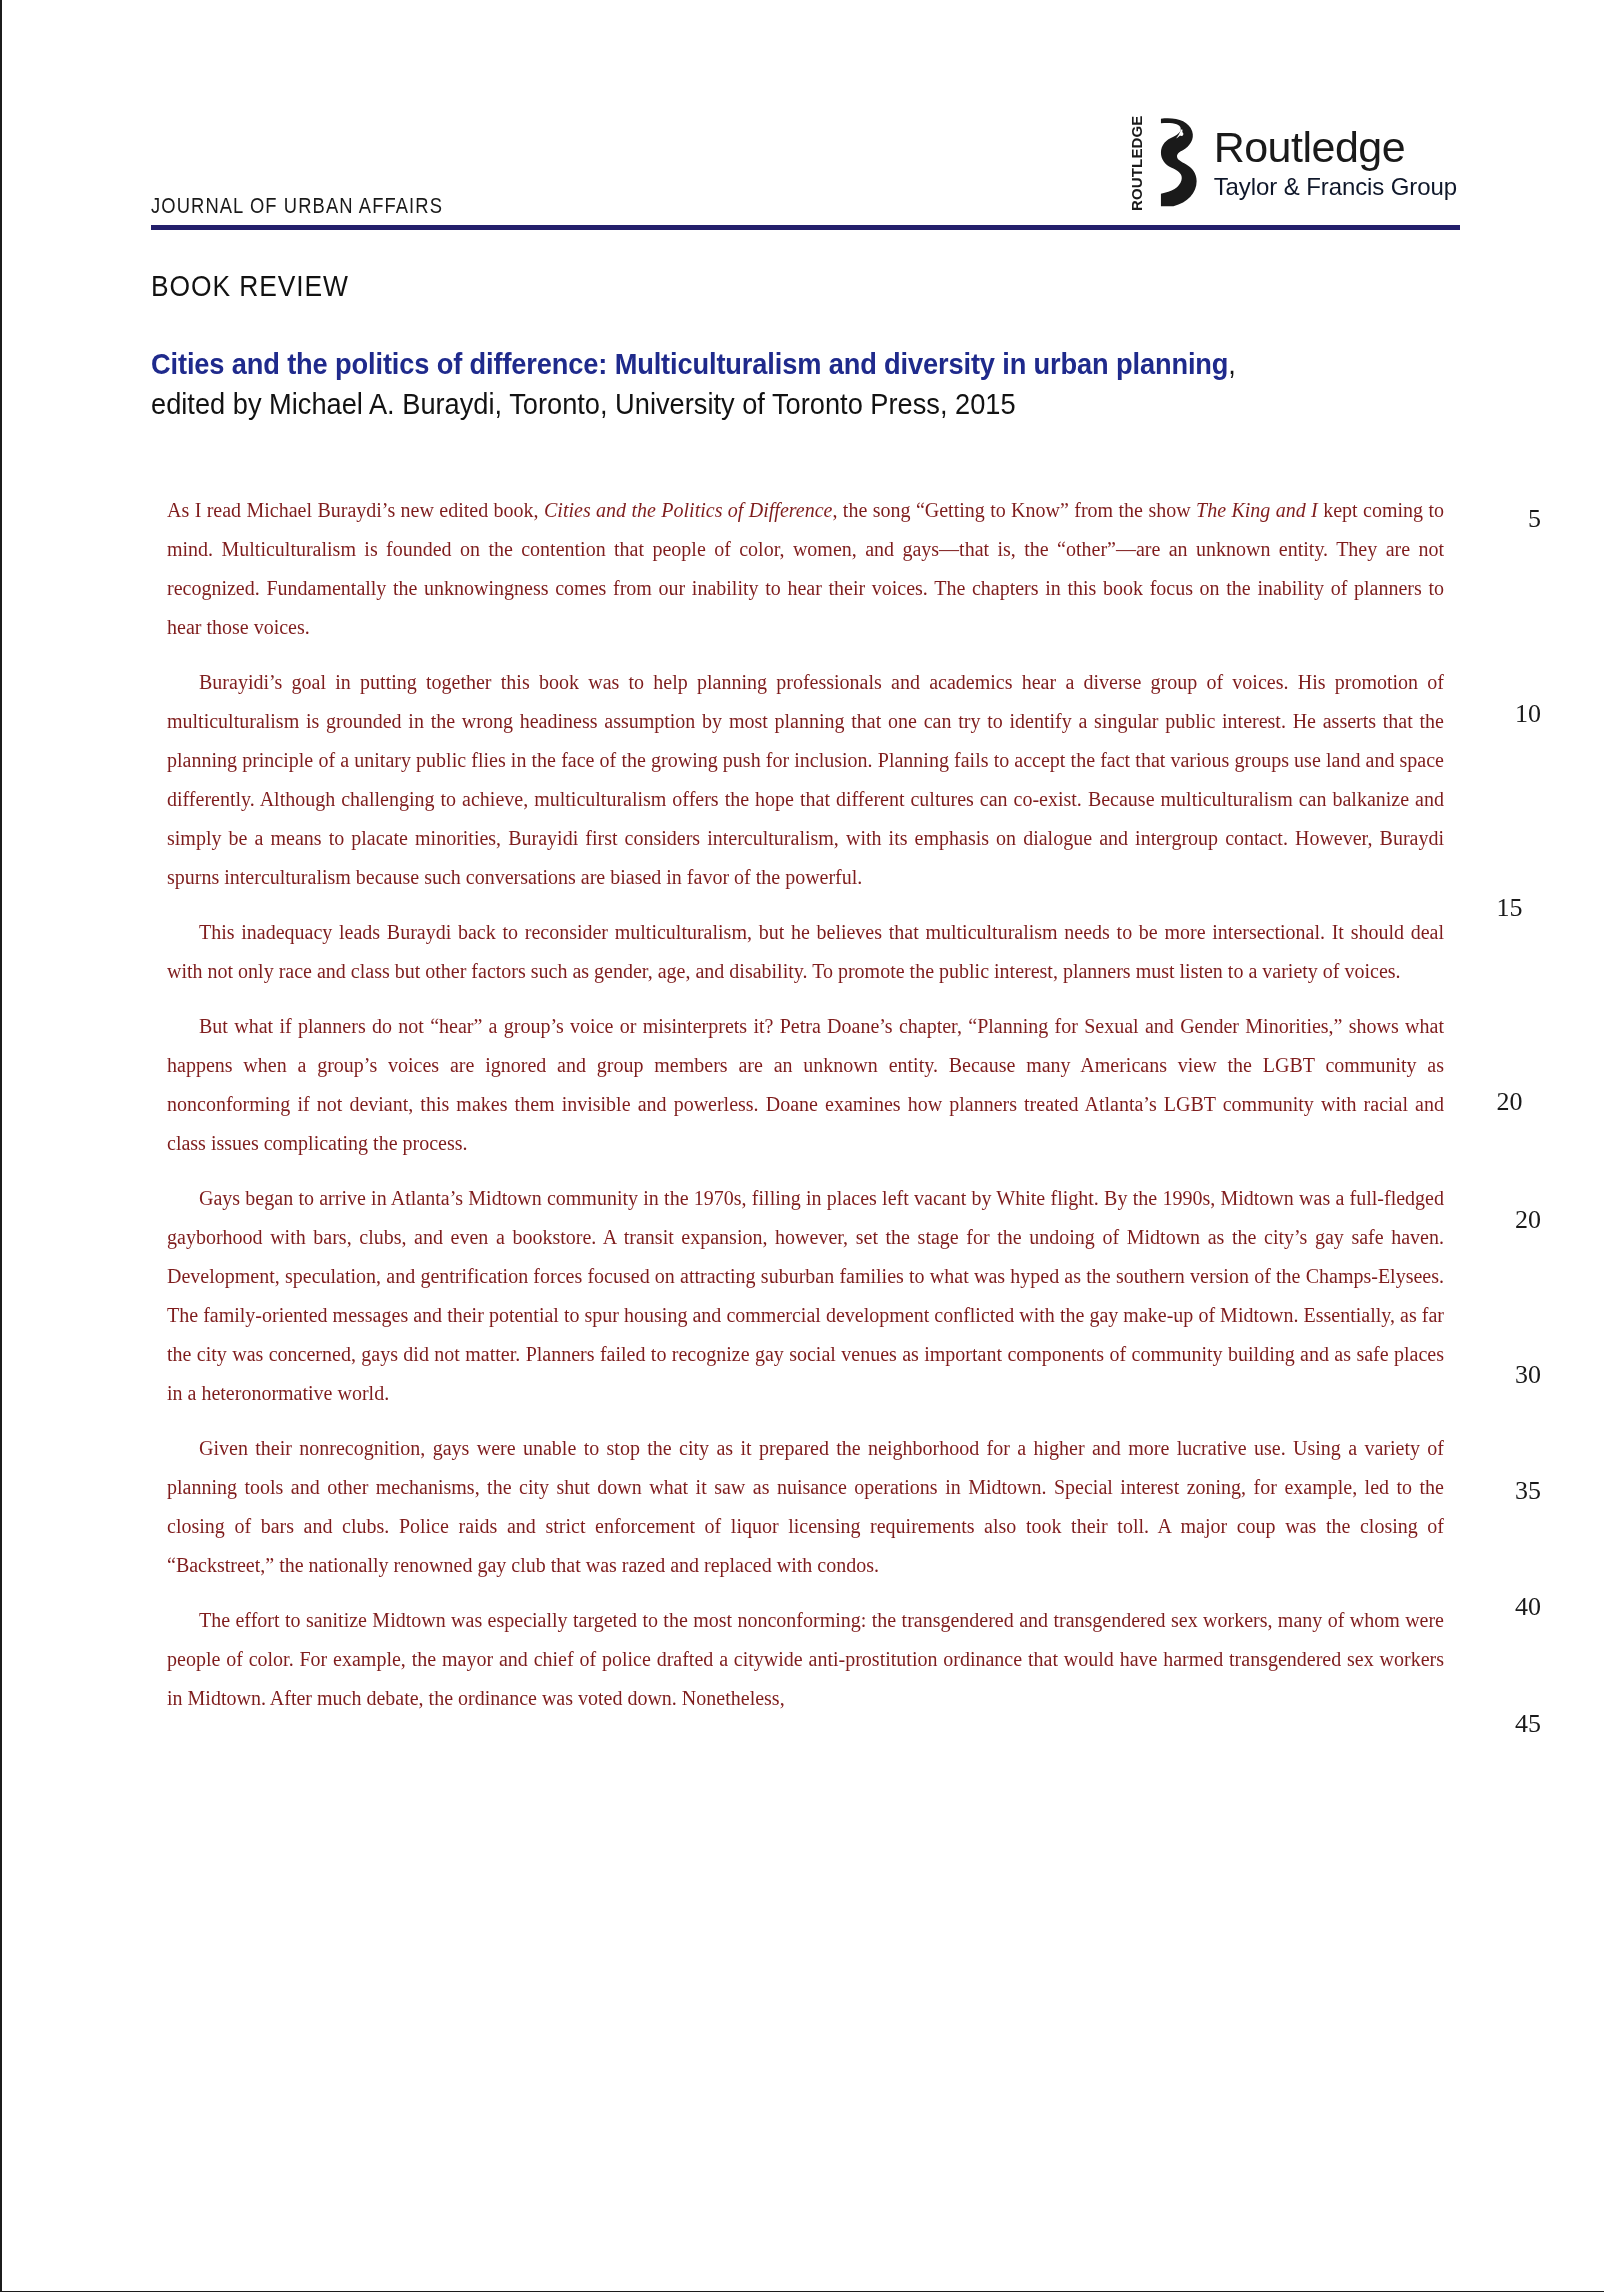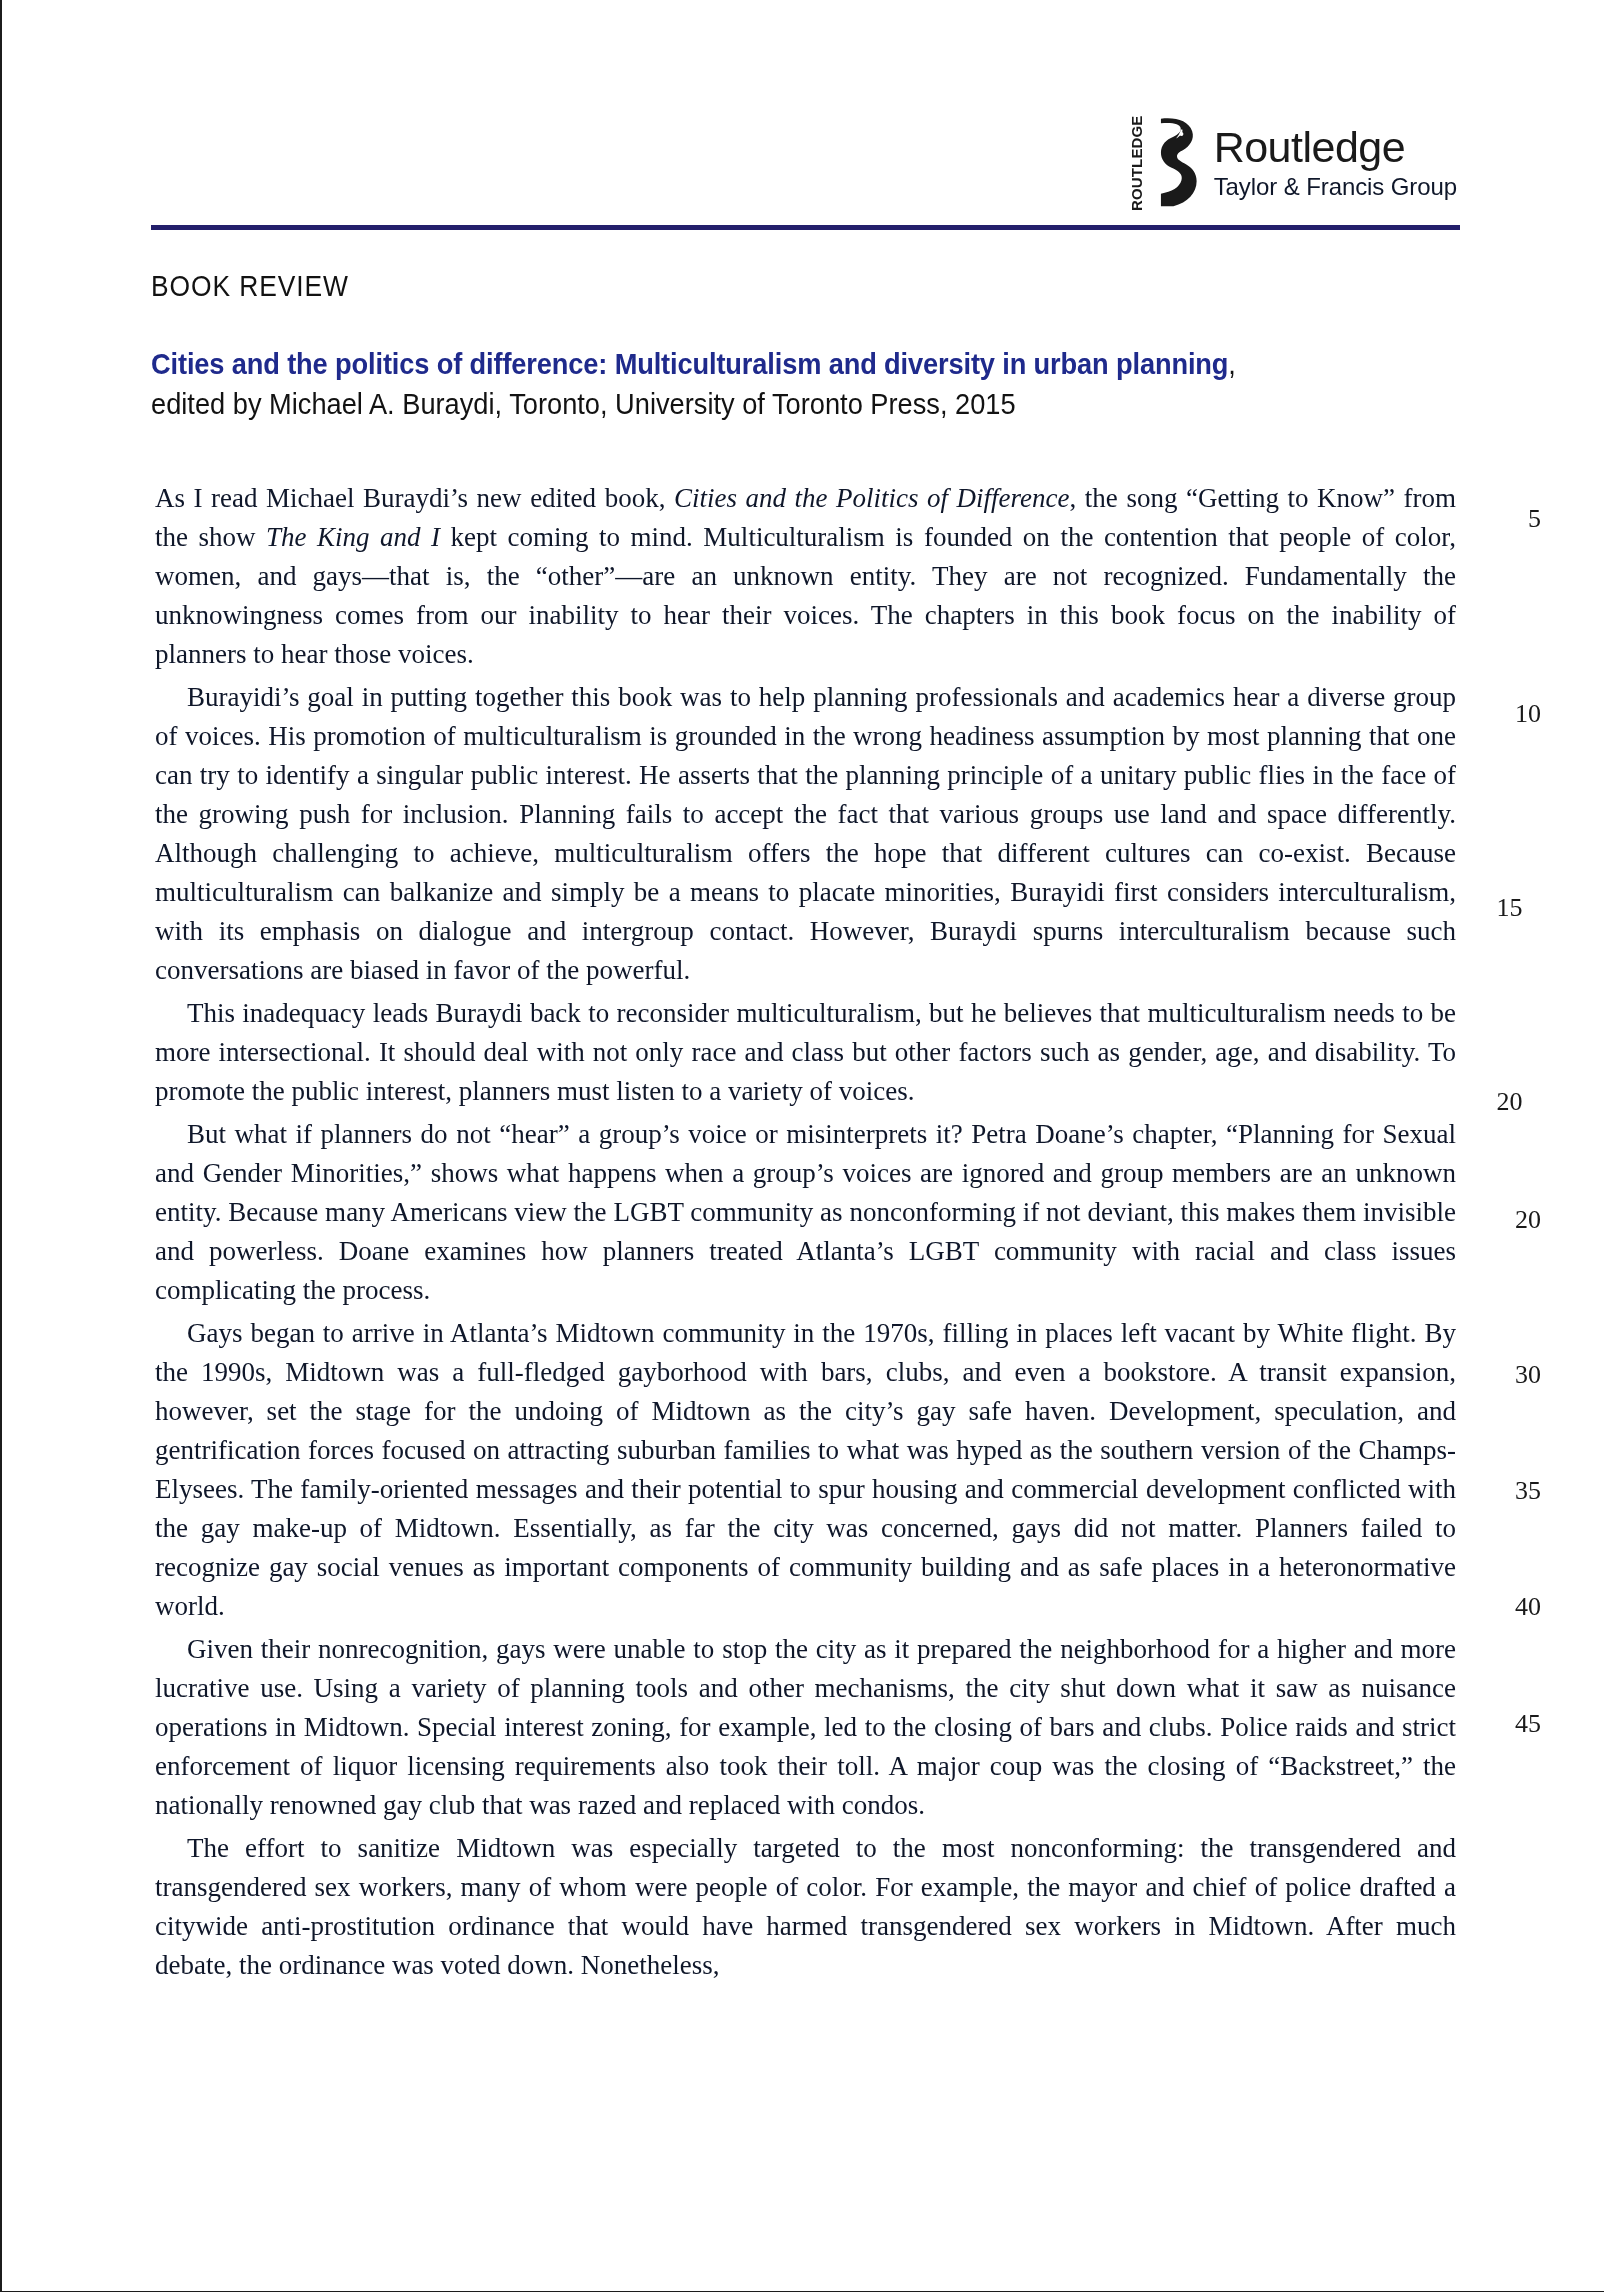--- a/index.html
+++ b/index.html
@@ -157,27 +157,27 @@
   }
 
   
   .body-col {
     position: absolute;
     left: 149px;
     top: 475px;
     width: 1309px;
   }
   .para {
-    font-size: 27px;
+    font-size: 20px;
     line-height: 39px;
     text-align: justify;
     text-justify: inter-word;
-    margin: 4px;
+    margin: 16px;
     hyphens: manual;
-    color: #0f172a;
+    color: #7f1d1d;
   }
   .para + .para { text-indent: 32px; }
   .para i { font-style: italic; }
 
   
   .linenums {
     position: absolute;
     left: 1476px;
     top: 475px;
     width: 63px;
@@ -190,20 +190,23 @@
     color: #1a1a1a;
     text-align: right;
     width: 63px;
   }
 </style>
 </head>
 <body>
 
 <div class="page">
 
+  <div class="runhead">
+    <div class="journal-title">JOURNAL OF URBAN AFFAIRS</div>
+  </div>
   <div class="header-rule"></div>
 
   <div class="logo">
     <div class="logo-vert">ROUTLEDGE</div>
     <svg class="logo-mark" viewBox="0 0 56 102">
       <path fill="#1a1a1a" d="M10 2 C26 0 41 4 45 16 C48 25 42 33 35 37 C31 39 28 41 28 44
                                C28 48 33 50 38 53 C45 57 50 63 50 72 C50 85 40 96 24 100
                                L10 100 L10 86 C22 84 31 79 33 71 C35 64 29 60 22 57
                                C14 53 10 47 10 40 C10 31 16 25 24 22 C30 19 33 16 32 12
                                C31 8 24 6 10 7 Z"></path>

